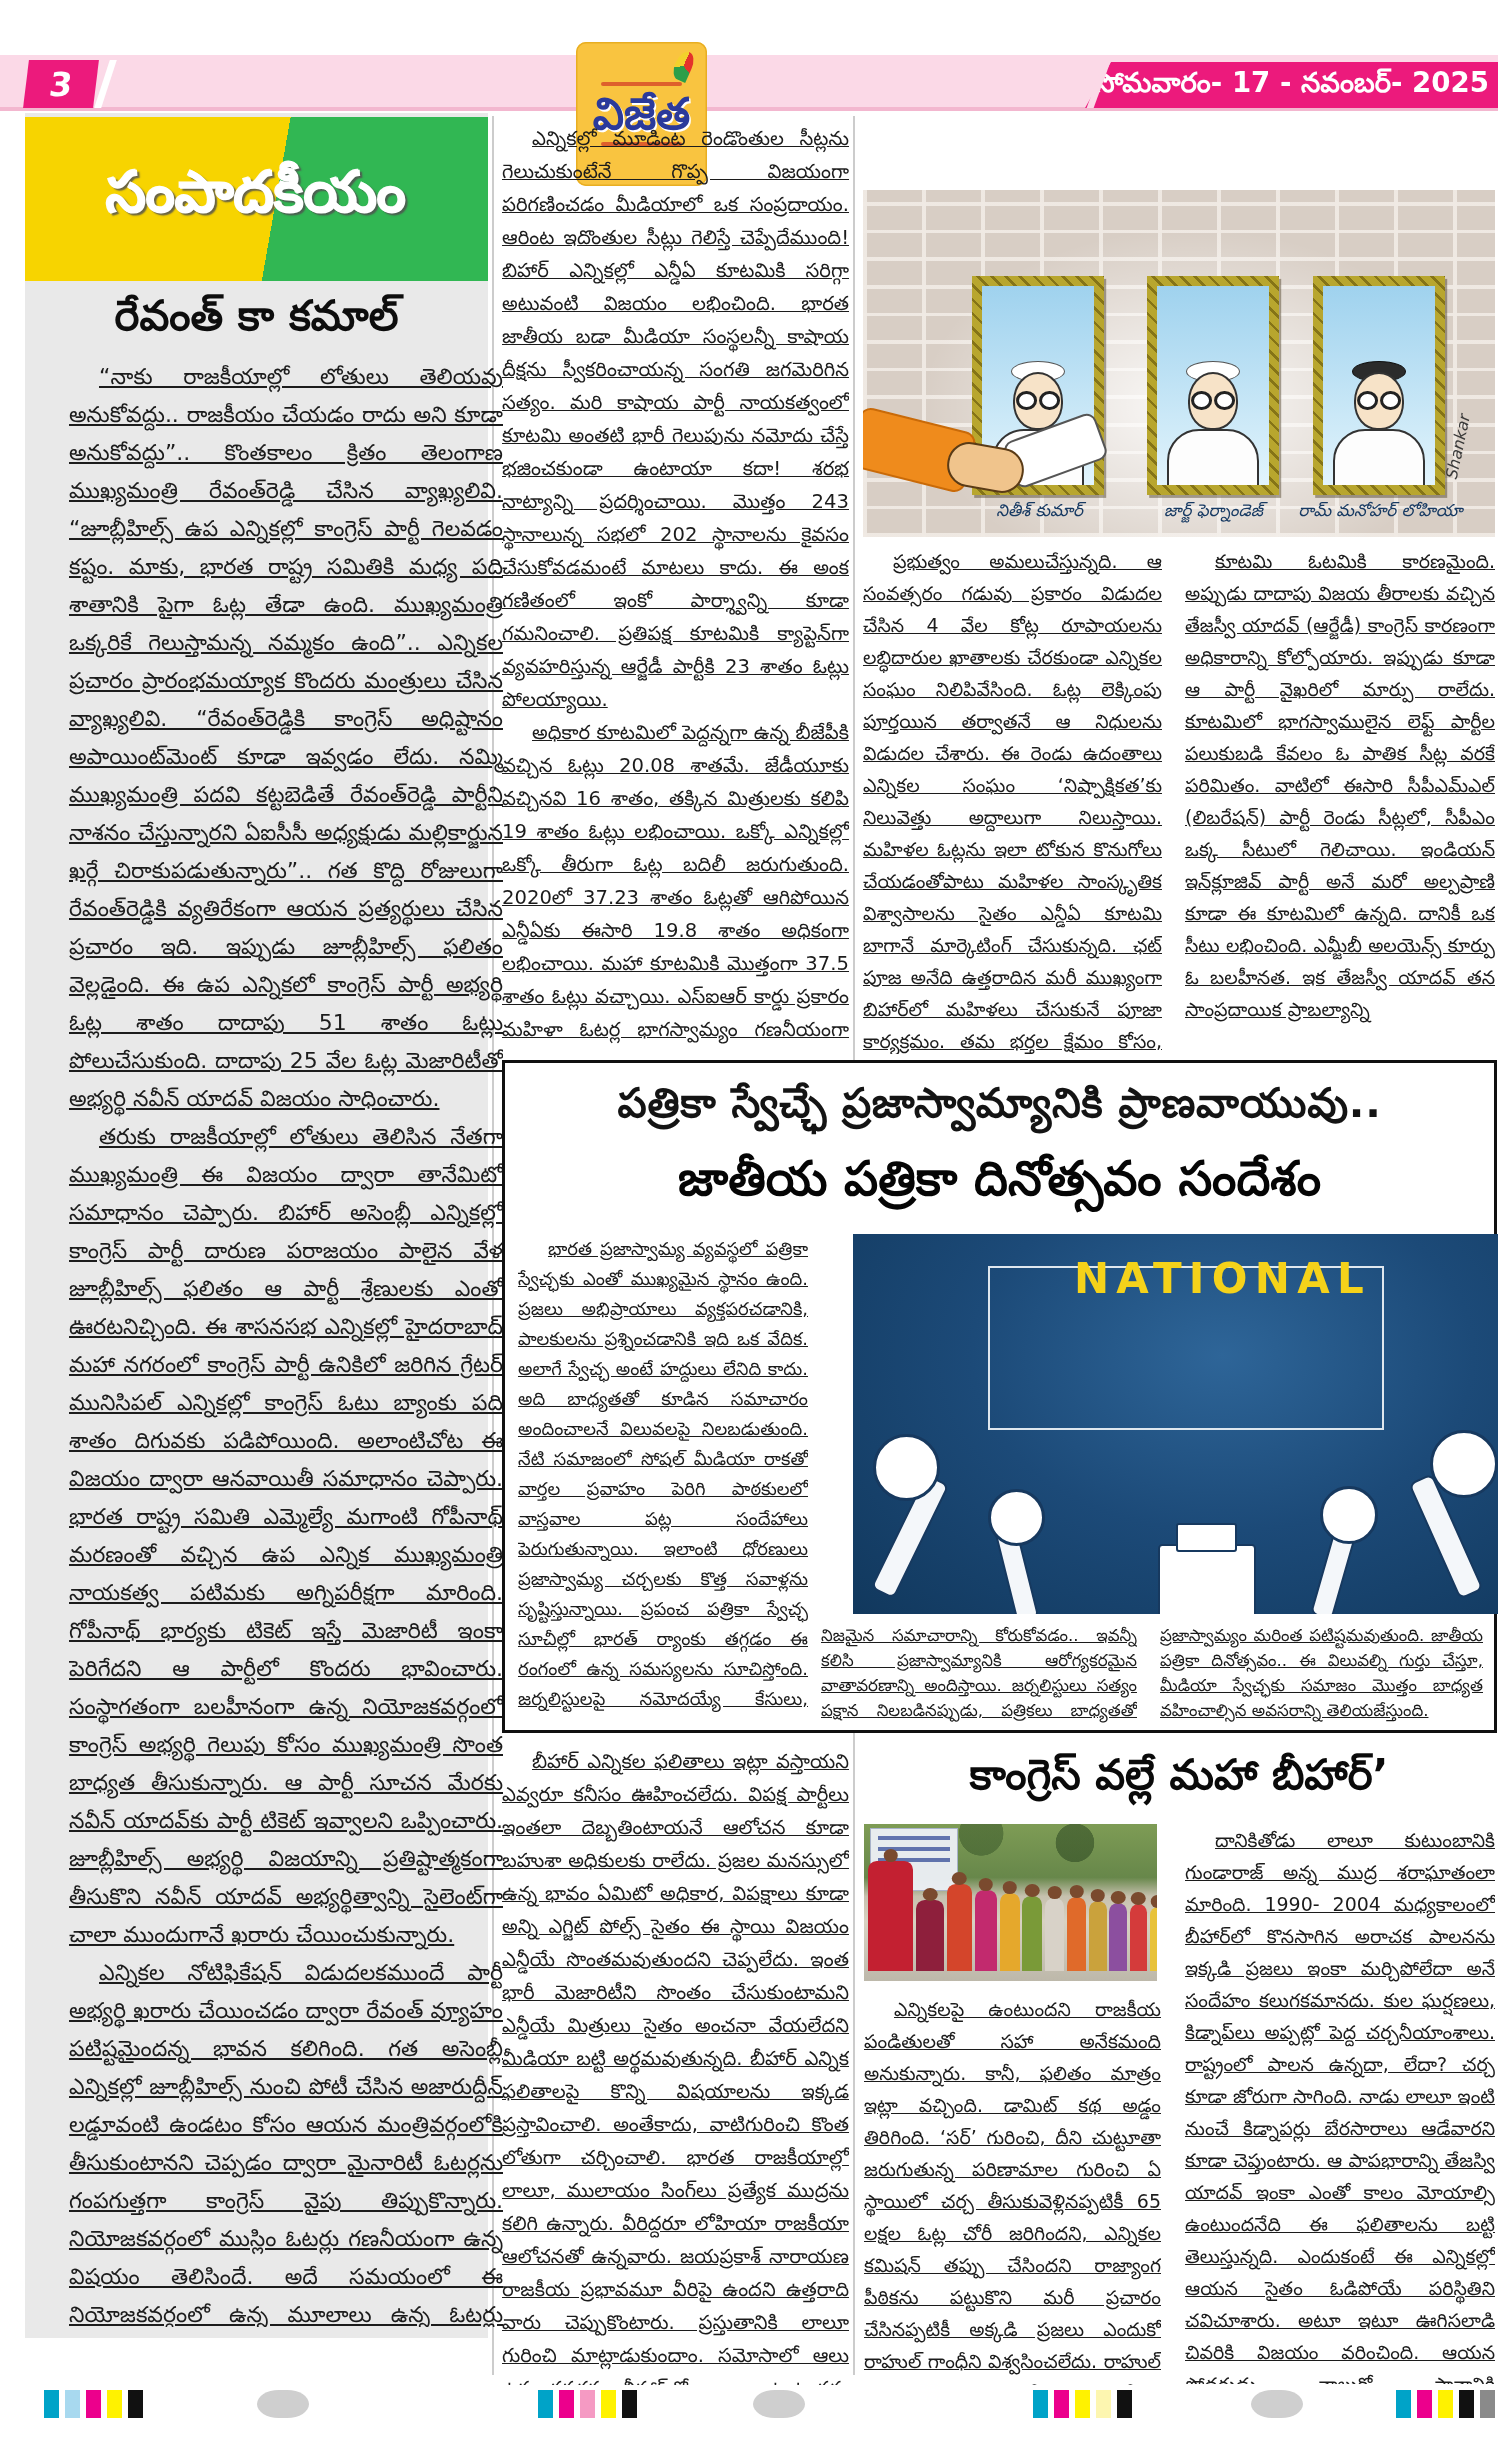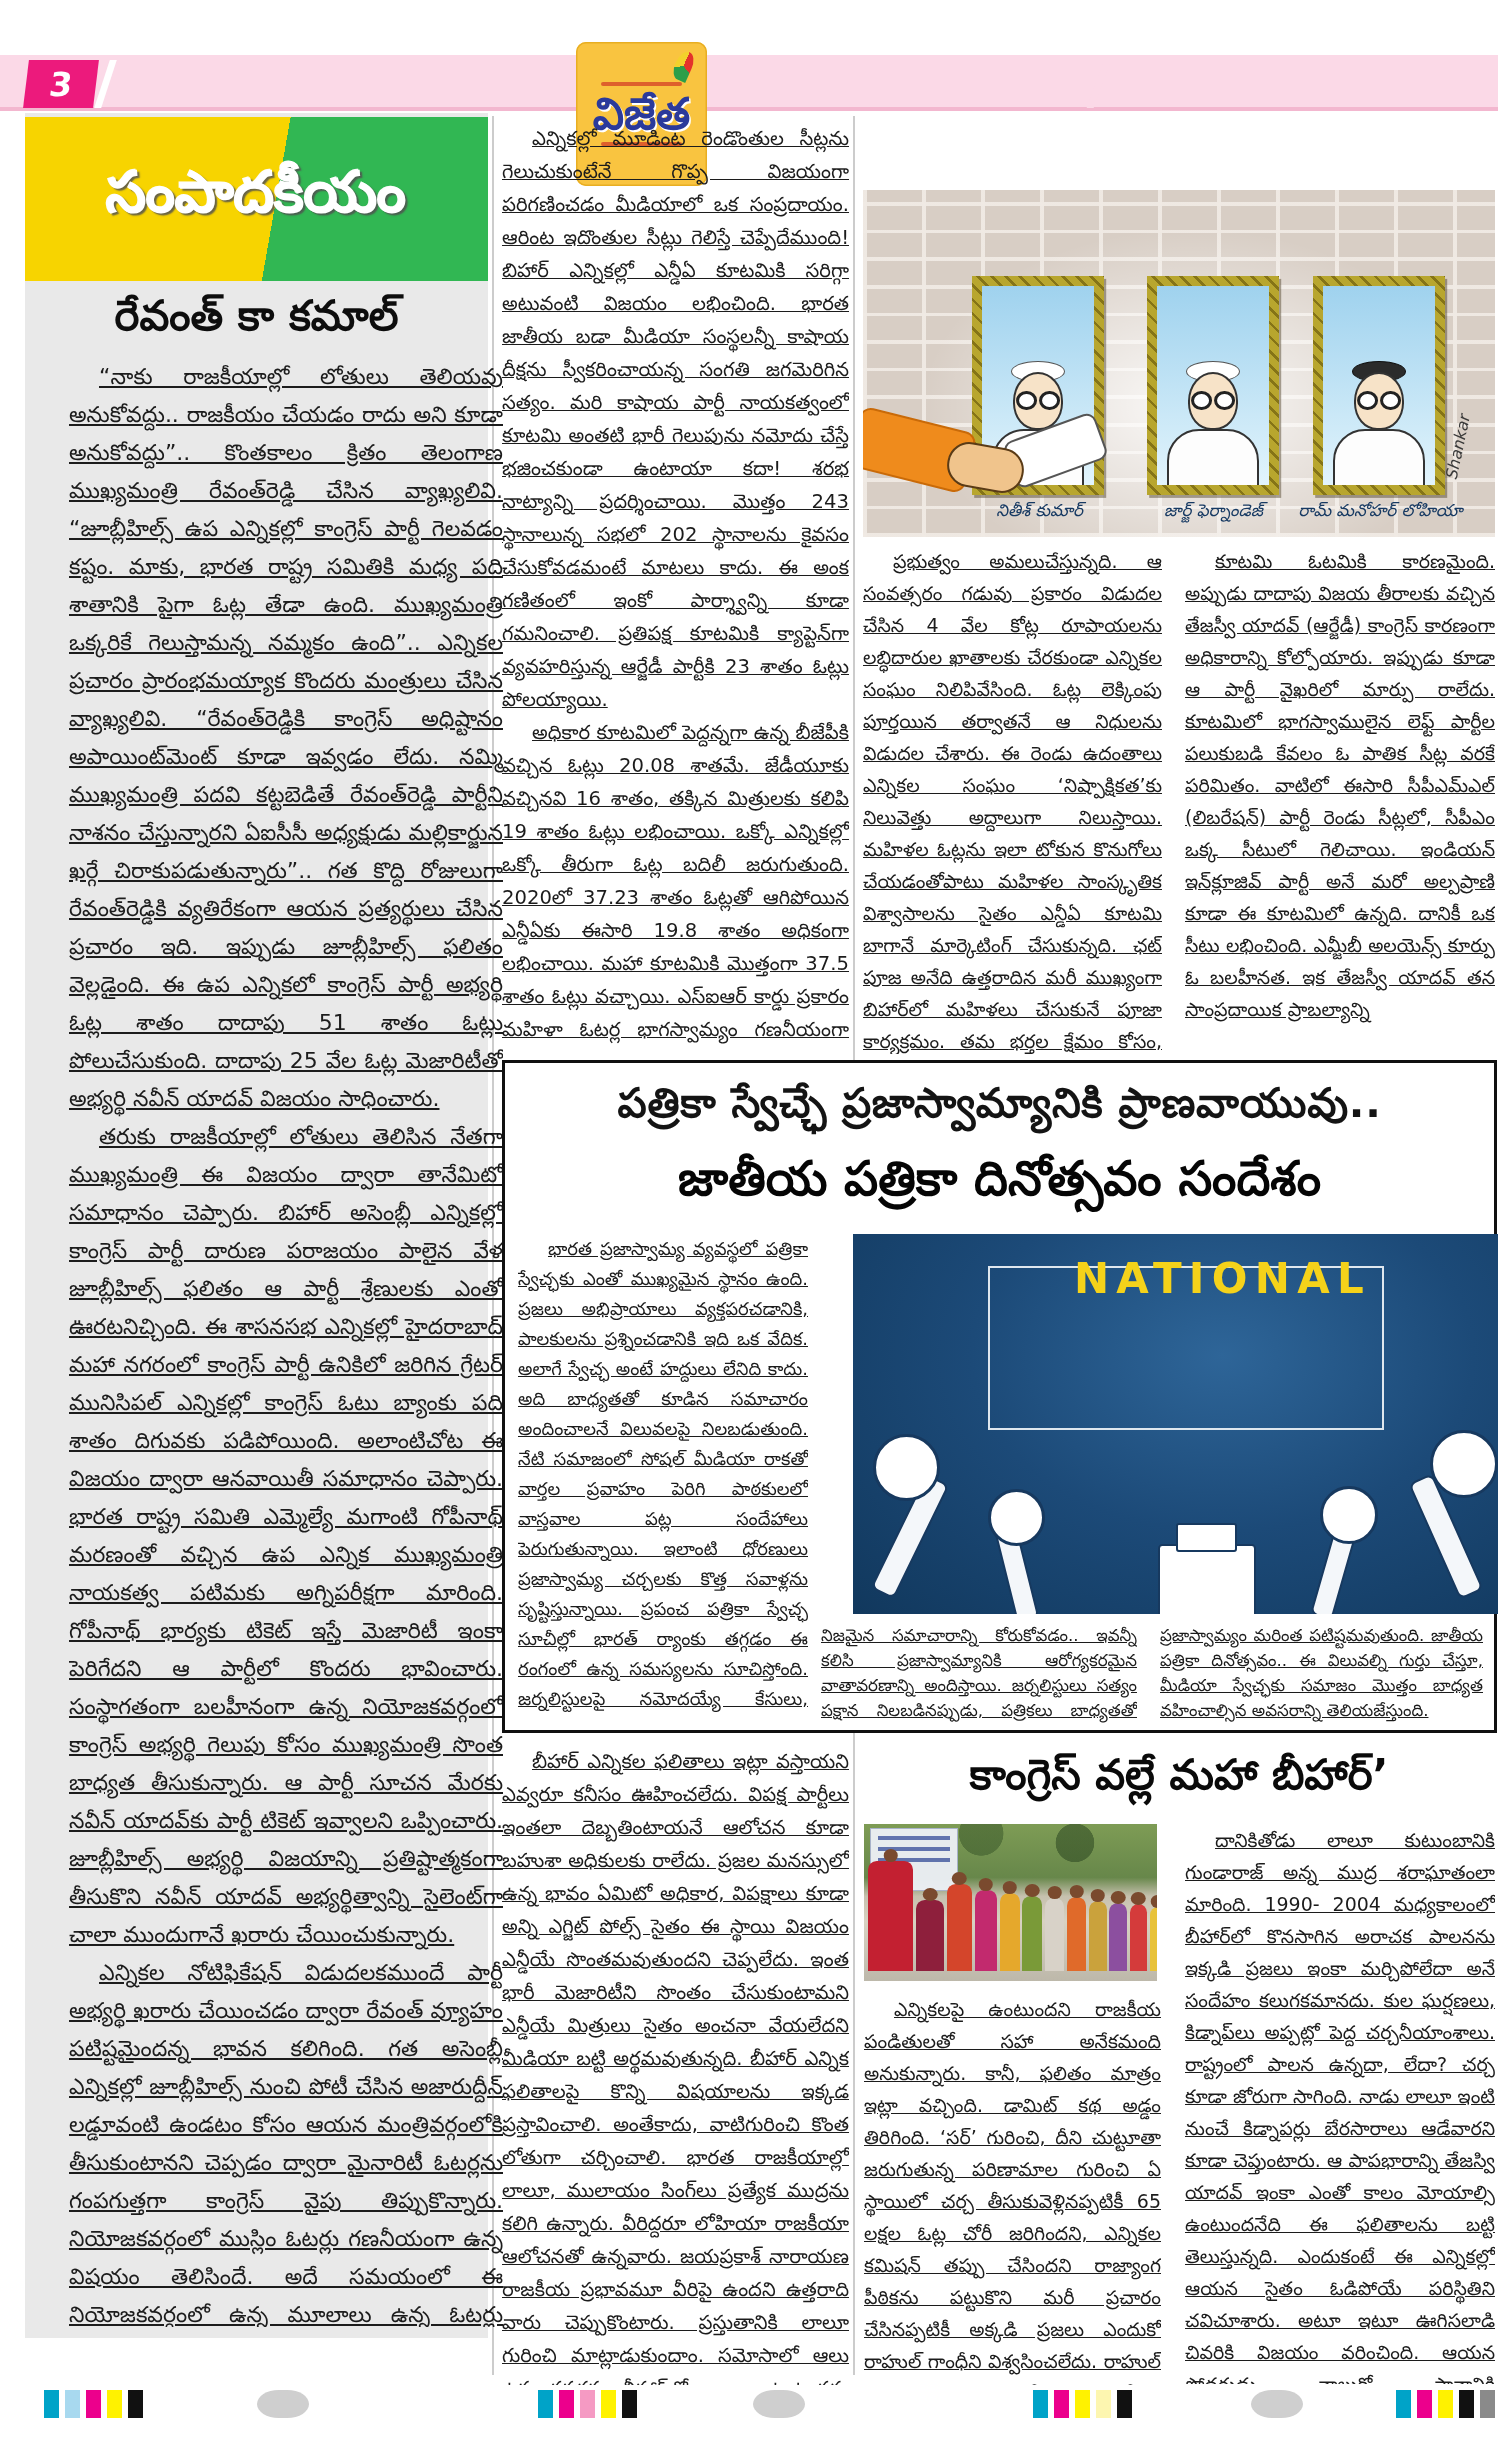--- a/index.html
+++ b/index.html
@@ -130,20 +130,23 @@
   <div class="page-num">
     <span>3</span>
   </div>
   <div class="page-num-stripe"></div>
   <div class="logo-box">
     <i class="logo-tiny"></i>
     <div class="logo-text">విజేత</div>
     <i class="logo-tiny"></i>
     <div class="logo-flourish"></div>
   </div>
+  <div class="date-box">
+    <span>సోమవారం- 17 - నవంబర్- 2025</span>
+  </div>
   <div class="date-stripe"></div>
 
   <div class="v-rule" style="left:492px;"></div>
   <div class="v-rule" style="left:853px;"></div>
 
   <div class="editorial-bg"></div>
   <div class="ed-banner">
     <span>సంపాదకీయం</span>
   </div>
   <div class="ed-headline">రేవంత్ కా కమాల్</div>

